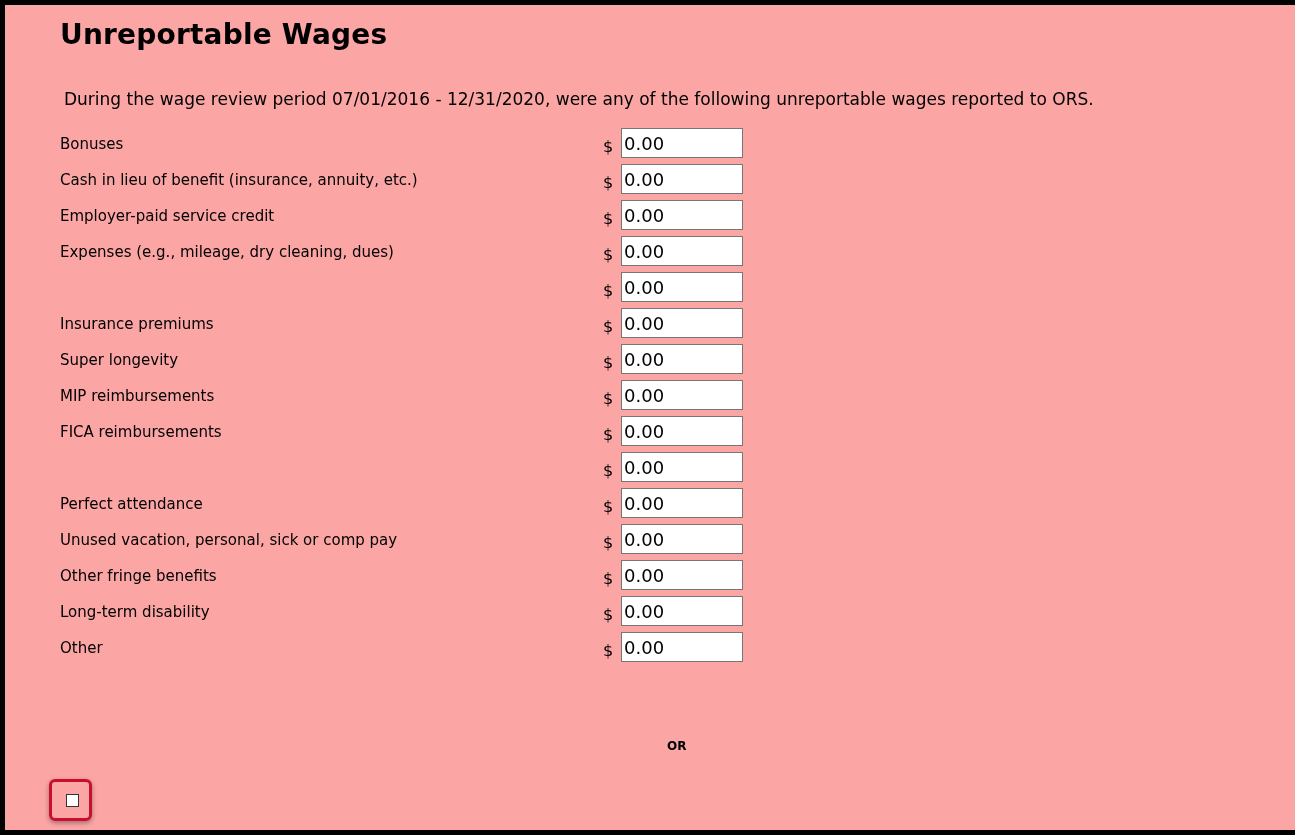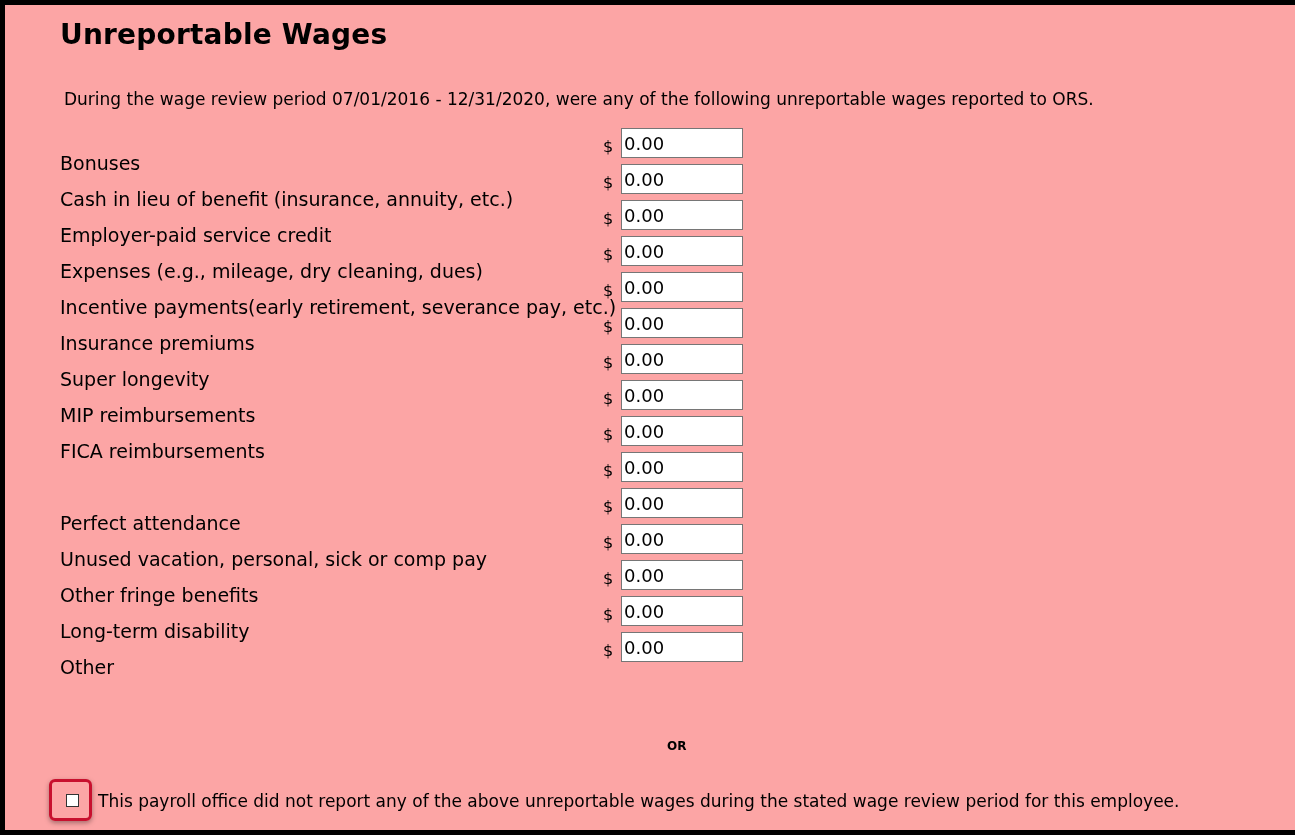--- a/index.html
+++ b/index.html
@@ -48,22 +48,22 @@
       top: 123px;
     }
     .row {
       position: relative;
       height: 36px;
       width: 720px;
     }
     .row-label {
       position: absolute;
       left: 0;
-      top: 24px;
-      font-size: 19px;
+      top: 7px;
+      font-size: 15px;
       white-space: nowrap;
       text-align: center;
     }
     .row-dollar {
       position: absolute;
       left: 543px;
       top: 9px;
       font-size: 16px;
     }
     .row-input {
@@ -143,21 +143,20 @@
       <span class="row-label">Employer-paid service credit</span>
       <span class="row-dollar">$</span>
       <input class="row-input" type="text" value="0.00" style="">
     </div>
     <div class="row">
       <span class="row-label">Expenses (e.g., mileage, dry cleaning, dues)</span>
       <span class="row-dollar">$</span>
       <input class="row-input" type="text" value="0.00" style="">
     </div>
     <div class="row">
-      <span class="row-label">Incentive payments(early retirement, severance pay, etc.)</span>
       <span class="row-dollar">$</span>
       <input class="row-input" type="text" value="0.00" style="">
     </div>
     <div class="row">
       <span class="row-label">Insurance premiums</span>
       <span class="row-dollar">$</span>
       <input class="row-input" type="text" value="0.00" style="">
     </div>
     <div class="row">
       <span class="row-label">Super longevity</span>
@@ -202,14 +201,13 @@
       <span class="row-label">Other</span>
       <span class="row-dollar">$</span>
       <input class="row-input" type="text" value="0.00" style="">
     </div>
   </div>
 
   <div class="or-label">OR</div>
 
   <div class="highlight-box"></div>
   <input class="checkbox" type="checkbox" style="">
-  <span class="checkbox-label">This payroll office did not report any of the above unreportable wages during the stated wage review period for this employee.</span>
 </div>
 
 </body></html>

